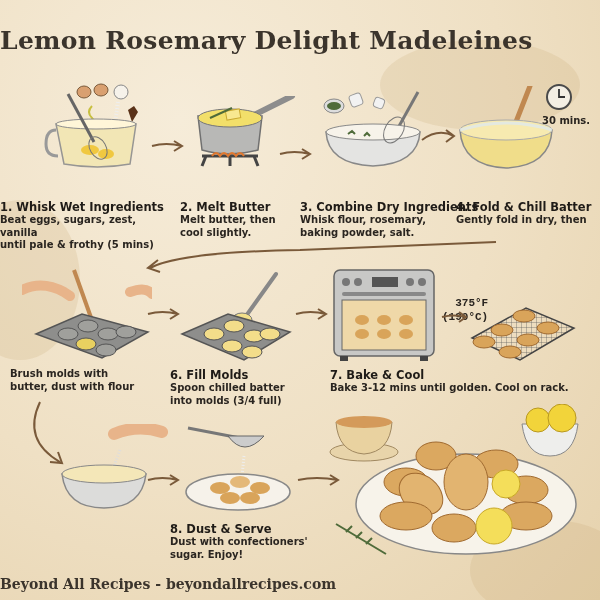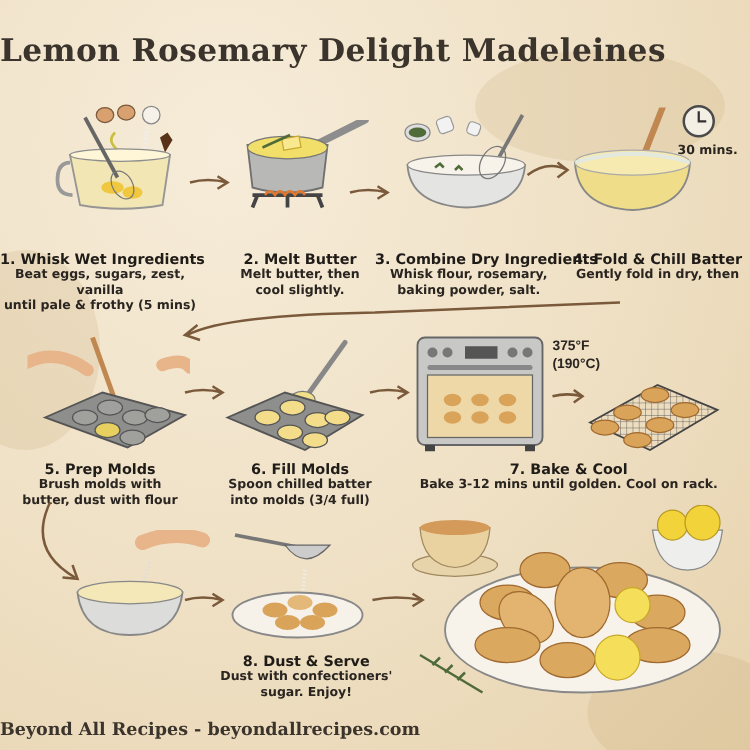--- a/index.html
+++ b/index.html
@@ -8,30 +8,30 @@
     background: radial-gradient(ellipse at 30% 20%, #f6ecd9 0%, #efe0c4 55%, #e6d2ad 100%);
     font-family: "Liberation Sans", sans-serif;
     color: #2a2520;
   }
   .stain { position: absolute; border-radius: 50%; background: rgba(196,160,105,0.18); pointer-events:none; }
   .title {
     position: absolute; top: 26px; left: 0; width: 600px; text-align: left;
     font-family: "DejaVu Serif", serif; font-size: 25px; font-weight: bold; color: #3b342c;
     letter-spacing: 0.3px;
   }
-  .step { position: absolute; text-align: center; }
+  .step { position: absolute; }
   .step .h { font-family: "DejaVu Sans", sans-serif; font-weight: bold; font-size: 11.5px; color: #1f1b17; line-height: 14px; white-space: nowrap; }
   .step .d { font-family: "DejaVu Sans", sans-serif; font-size: 10px; color: #2a2520; line-height: 12.5px; font-weight: bold; }
   .illus { position: absolute; }
   .arrow { position: absolute; }
   .footer {
     position: absolute; bottom: 8px; left: 0; width: 600px; text-align: left;
     font-family: "DejaVu Serif", serif; font-weight: bold; font-size: 14px; color: #3b342c;
   }
-  .temp { position: absolute; font-family: Liberation Sans, sans-serif; font-size: 11px; font-weight: bold; text-align:left; line-height: 14px; color:#2a2520; }
+  .temp { position: absolute; font-family: Liberation Mono, monospace; font-size: 11px; font-weight: bold; text-align:right; line-height: 14px; color:#2a2520;margin-top:26px; }
   .timer-label { position: absolute; font-family: "DejaVu Sans", sans-serif; font-size: 10px; font-weight: bold; color:#2a2520; }
 </style>
 </head>
 <body>
 
 <div class="stain" style="left:380px;top:40px;width:200px;height:90px;"></div>
 <div class="stain" style="left:-40px;top:200px;width:120px;height:160px;"></div>
 <div class="stain" style="left:470px;top:520px;width:160px;height:100px;"></div>
 
 <div class="title">Lemon Rosemary Delight Madeleines</div>
@@ -188,21 +188,20 @@
   <path d="M6 36 L60 6 L108 26 L54 58 Z" fill="url(#grid)" stroke="#444" stroke-width="1.5"></path>
   <ellipse cx="58" cy="14" rx="11" ry="6" fill="#d9a45a" stroke="#a06a30"></ellipse>
   <ellipse cx="36" cy="28" rx="11" ry="6" fill="#d9a45a" stroke="#a06a30"></ellipse>
   <ellipse cx="82" cy="26" rx="11" ry="6" fill="#d9a45a" stroke="#a06a30"></ellipse>
   <ellipse cx="18" cy="40" rx="11" ry="6" fill="#d9a45a" stroke="#a06a30"></ellipse>
   <ellipse cx="62" cy="38" rx="11" ry="6" fill="#d9a45a" stroke="#a06a30"></ellipse>
   <ellipse cx="44" cy="50" rx="11" ry="6" fill="#d9a45a" stroke="#a06a30"></ellipse>
 </svg>
 
 <div class="step" style="left:10px;top:368px;width:140px">
-  <div class="h">5. Prep Molds</div>
   <div class="d">Brush molds with</div>
   <div class="d">butter, dust with flour</div>
 </div>
 <div class="step" style="left:170px;top:368px;width:140px">
   <div class="h">6. Fill Molds</div>
   <div class="d">Spoon chilled batter</div>
   <div class="d">into molds (3/4 full)</div>
 </div>
 <div class="step" style="left:330px;top:368px;width:250px">
   <div class="h">7. Bake &amp; Cool</div>

